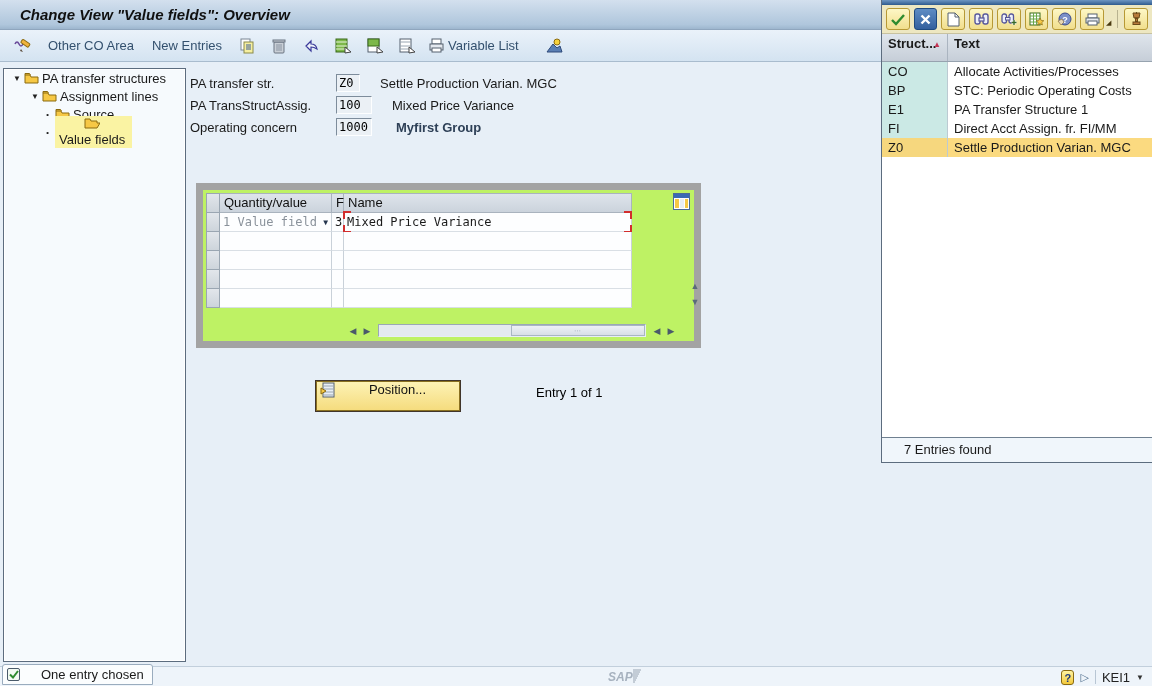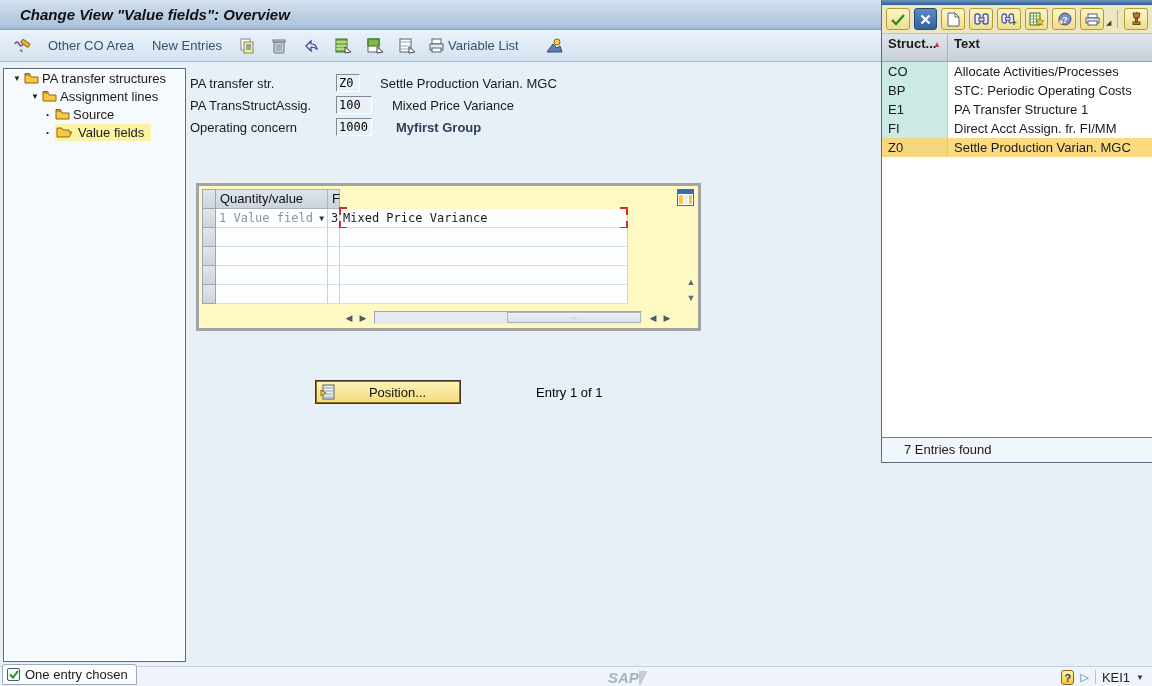--- a/index.html
+++ b/index.html
@@ -36,38 +36,38 @@
     box-shadow:inset 0 0 0 1px #FFFFFF;
   }
   .treehdr {
     height:21px; background:#D9E4EF; border-bottom:1px solid #BFCDDB;
     line-height:20px; padding-left:8px; color:#1a1a1a; margin:1px;
   }
   .trow { height:18px; display:flex; align-items:center; white-space:nowrap; }
   .trow .caret { width:10px; font-size:8px; color:#222; text-align:center; margin-right:2px;}
   .trow .bullet { width:8px; color:#222; text-align:center; margin-right:3px; font-weight:700;}
   .trow .lbl { padding:0 3px; }
-  .trow.sel .selwrap { background:#FAF3A3; }
+  .trow.sel .selwrap { background:#FAF3A3;flex-direction:column; }
   .selwrap { display:inline-flex; align-items:center; gap:3px; padding:1px 4px 1px 1px; }
   .ind1 { padding-left:8px; } .ind2 { padding-left:26px; } .ind3 { padding-left:40px; }
   
   .formrow { position:absolute; display:flex; align-items:center; }
   .flabel { width:146px; color:#1a1a1a; }
   .fbox {
     height:18px; background:#EBF0F5;
     border:1px solid; border-color:#7D8C9B #FDFEFF #FDFEFF #7D8C9B;
     font-family:"DejaVu Sans Mono", monospace; font-size:12px;
     padding:1px 2px 0 2px; color:#000;
   }
   .fdesc { margin-left:20px; color:#1a1a1a; }
   .fdesc.bold { font-weight:700; color:#2E4057; margin-left:24px; }
   
   .tablectl {
-    position:absolute; left:196px; top:183px; width:505px; height:148px;
-    background:#fef9c3; border:3px solid #a3a3a3;
+    position:absolute; left:196px; top:183px; width:505px; height:165px;
+    background:#bef264; border:7px solid #a3a3a3;
   }
   .tc-hdr { position:absolute; left:3px; top:3px; height:20px; display:flex; }
   .tc-rows { position:absolute; left:3px; top:23px; }
   .hcell {
     background:linear-gradient(#DEE4EB,#CBD3DC);
     border:1px solid #A9B3BE; border-left:none;
     line-height:18px; padding-left:4px; color:#111;
   }
   .selcell {
     width:14px; background:linear-gradient(#E2E6EB,#CDD4DB);
@@ -94,24 +94,24 @@
     display:flex; align-items:center; }
   .sarr { width:14px; text-align:center; color:#4A5A6A; font-size:9px; }
   .strack { width:268px; height:13px; background:#E4EAF0;
     border:1px solid; border-color:#9AA8B6 #E8EEF4 #E8EEF4 #9AA8B6;
     margin:0 4px; position:relative; }
   .sthumb { position:absolute; right:0; top:0; width:134px; height:11px;
     background:linear-gradient(#EDF1F5,#D8DFE6); border:1px solid #A9B6C2;
     text-align:center; color:#8A98A6; font-size:7px; line-height:10px; letter-spacing:1px;}
   
   .posbtn {
-    position:absolute; left:316px; top:381px; width:144px; height:22px;
+    position:absolute; left:316px; top:381px; width:144px; height:30px;
     background:linear-gradient(#FDF2B5,#F5DC7E);
     border:1px solid #8A7020; outline:1px solid #40342A;
-    display:flex; align-items:center; cursor:default;
+    display:flex; align-items:flex-start; cursor:default;
   }
   .posbtn .cap { flex:1; text-align:center; color:#111; }
   .entryinfo { position:absolute; left:536px; top:385px; color:#000000; }
   
   .popup {
     position:absolute; left:881px; top:0; width:271px; height:463px;
     background:#FFFFFF; border-left:1px solid #5C6C7E; border-bottom:1px solid #5C6C7E;
   }
   .pop-strip { height:5px; background:linear-gradient(#6E96C2,#2E5A8E); }
   .pop-toolbar { height:29px; background:#EDE7C1; border-bottom:1px solid #C8C2A0;
@@ -141,24 +141,24 @@
   .pop-footer { position:absolute; left:0; bottom:0; width:100%; height:25px;
     background:#F0F6FB; border-top:1px solid #6F8090; line-height:24px; padding-left:22px; }
   
   .statusbar {
     position:absolute; left:0; top:666px; width:1152px; height:20px;
     background:#EEF4FA; border-top:1px solid #C2CFDC;
   }
   .msgbox {
     position:absolute; left:2px; top:-3px; height:21px; background:#FBFDFE;
     border:1px solid #9AACBE; border-radius:3px 3px 0 0;
-    display:flex; align-items:center; gap:5px; padding:0 8px 0 4px;
+    display:flex; align-items:center; gap:21px; padding:0 8px 0 4px;
   }
   .saplogo { position:absolute; left:608px; top:2px; font-weight:700; font-style:italic;
-    font-size:15px; color:#A7B2BF; }
+    font-size:12px; color:#A7B2BF; }
   .saplogo::after { content:""; display:inline-block; width:10px; height:14px;
     background:linear-gradient(115deg,#C3CCD6 50%,transparent 50%); vertical-align:-2px; }
   .sbright { position:absolute; right:8px; top:0; height:20px; display:flex;
     align-items:center; gap:6px; }
   .helpicon { width:13px; height:15px; background:linear-gradient(#FFF3A0,#F3C93C);
     border:1px solid #8A6A10; border-radius:3px; color:#1E3A7A; font-weight:700;
     font-size:11px; text-align:center; line-height:14px; }
   .playicon { color:#4A6A8A; font-size:11px; }
   .sbdiv { width:1px; height:14px; background:#B8C6D4; }
   .syslabel { color:#222; }
@@ -287,20 +287,21 @@
   <span class="flabel">Operating concern</span>
   <span class="fbox" style="width:36px">1000</span>
   <span class="fdesc bold">Myfirst Group</span>
 </div>
 
 <div class="tablectl">
   <div class="tc-hdr">
     <span class="selcell h"></span>
     <span class="hcell w-qty" style="width:112px">Quantity/value</span>
     <span class="hcell" style="width:12px">F</span>
+    <span class="hcell" style="width:288px">Name</span>
   </div>
   <div class="tc-rows">
     <div class="drow">
       <span class="selcell"></span>
       <span class="dcell w-qty">
         <span class="qtytext">1 Value field</span>
         <span class="ddcaret">▼</span>
       </span>
       <span class="dcell w-f">3</span>
       <span class="dcell w-name">

